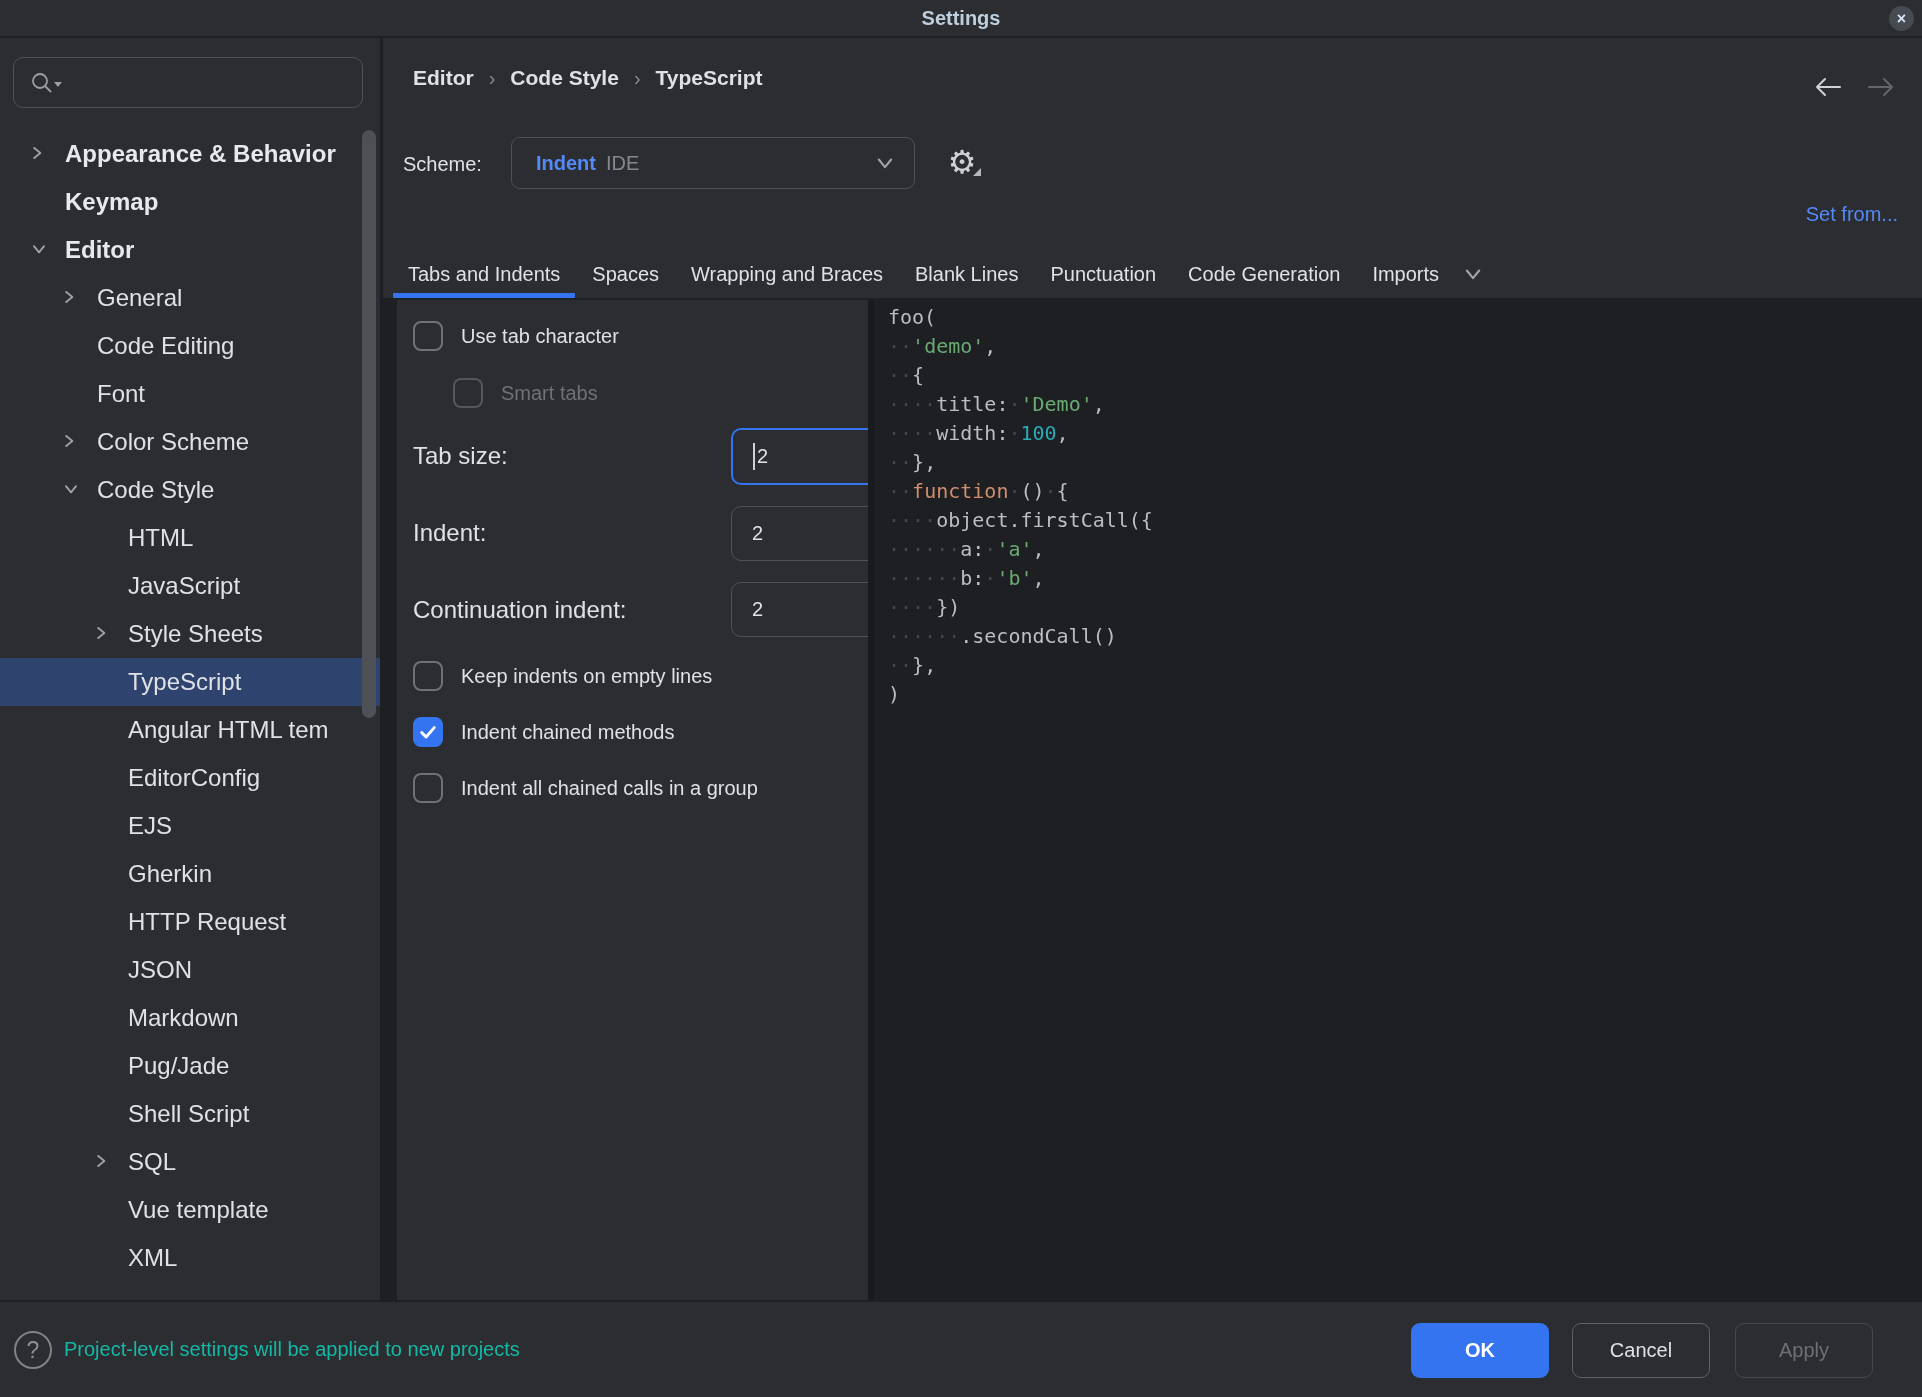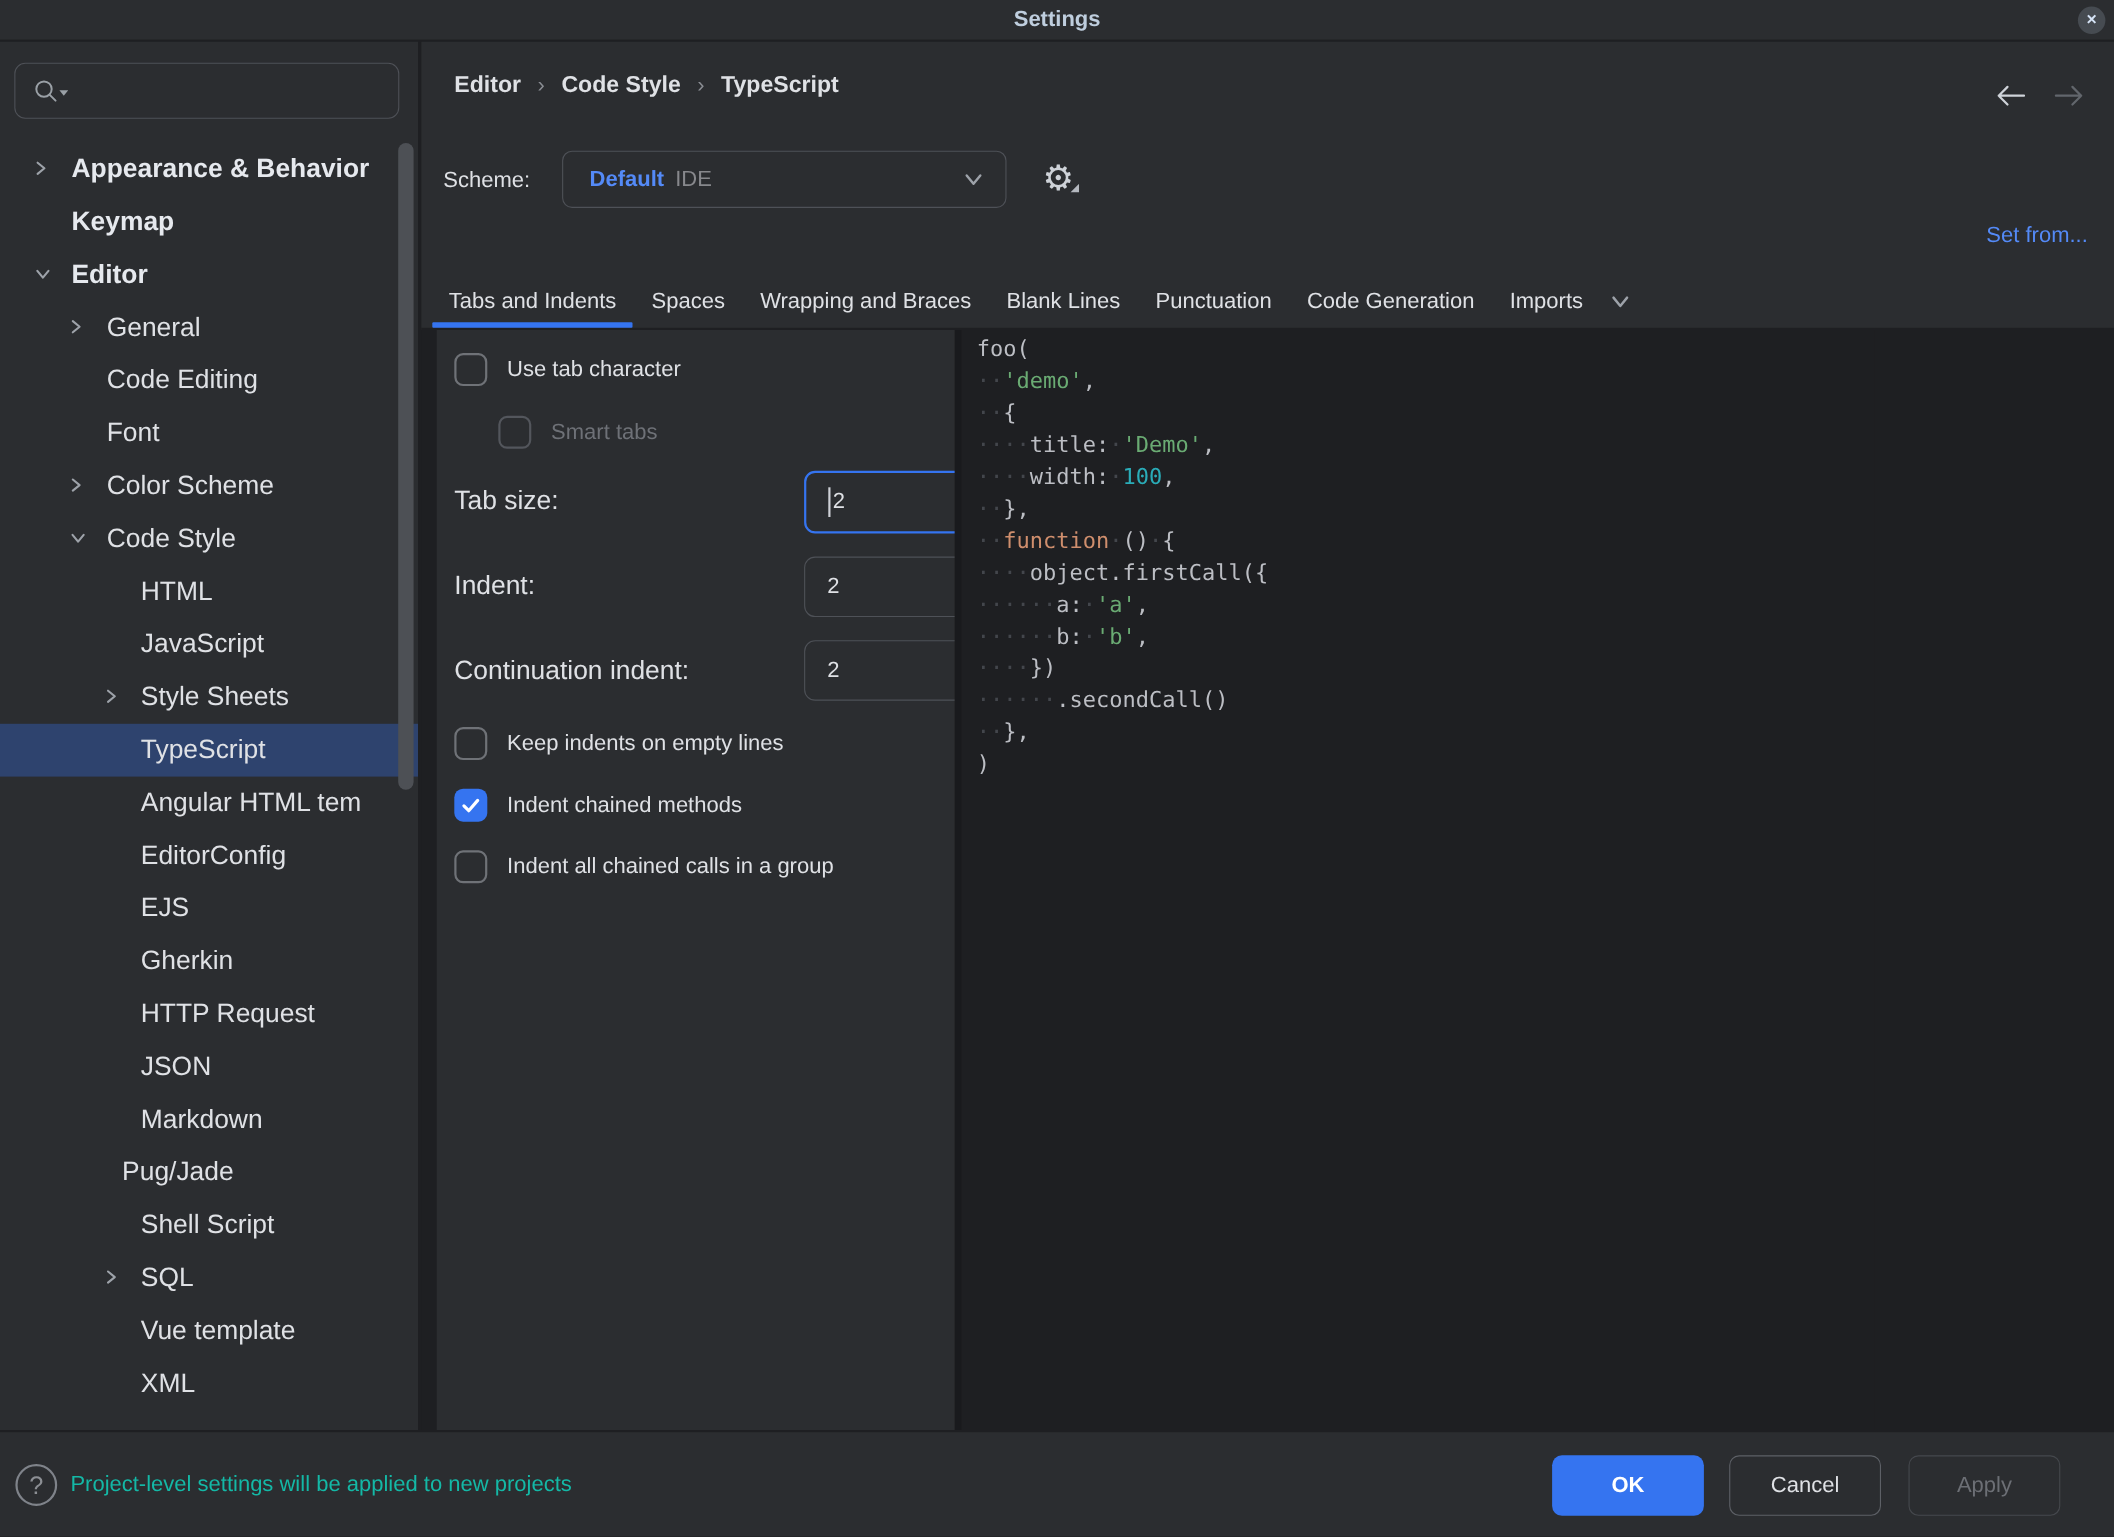--- a/index.html
+++ b/index.html
@@ -210,21 +210,21 @@
       <div class="trow">
         <span class="tlbl" style="left: 128px;">HTTP Request</span>
       </div>
       <div class="trow">
         <span class="tlbl" style="left: 128px;">JSON</span>
       </div>
       <div class="trow">
         <span class="tlbl" style="left: 128px;">Markdown</span>
       </div>
       <div class="trow">
-        <span class="tlbl" style="left: 111px;">Pug/Jade</span>
+        <span class="tlbl" style="left: 128px;">Pug/Jade</span>
       </div>
       <div class="trow">
         <span class="tlbl" style="left: 128px;">Shell Script</span>
       </div>
       <div class="trow">
         <span class="chev" style="left: 92px;">
           <svg width="18" height="18" viewBox="0 0 16 16">
             <polyline points="5.5,3.5 11,8 5.5,12.5" fill="none" stroke="#9da2a9" stroke-width="1.7" stroke-linecap="round" stroke-linejoin="round"></polyline>
           </svg>
         </span>
@@ -256,21 +256,21 @@
     </svg>
   </span>
   <span class="nav-fwd">
     <svg width="36" height="26" viewBox="0 0 36 26">
       <path d="M21 5 L29 13 L21 21 M29 13 H6" fill="none" stroke="#62666c" stroke-width="2" stroke-linecap="round" stroke-linejoin="round"></path>
     </svg>
   </span>
 
   <div class="scheme-label">Scheme:</div>
   <div class="scheme-select">
-    <span class="scheme-value">Default</span>
+    <span class="scheme-value">Indent</span>
     <span class="scheme-suffix">IDE</span>
     <span class="scheme-chev">
       <svg width="22" height="22" viewBox="0 0 16 16">
           <polyline points="5.5,3.5 11,8 5.5,12.5" fill="none" stroke="#9da2a9" stroke-width="1.6" stroke-linecap="round" stroke-linejoin="round"></polyline>
         </svg>
     </span>
   </div>
   <div class="gear-wrap">
     <span class="gear-glyph">⚙</span>
     <span class="gear-caret">

